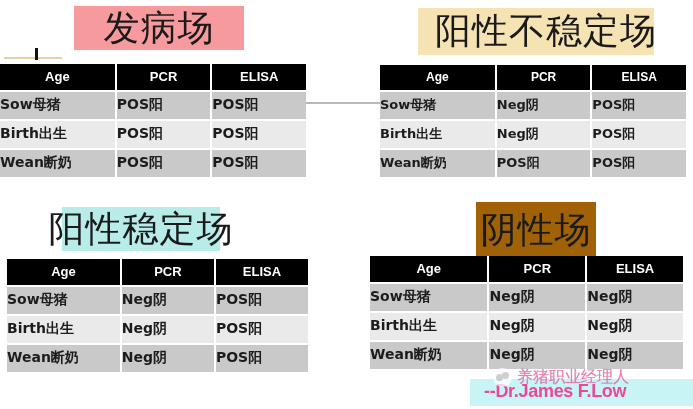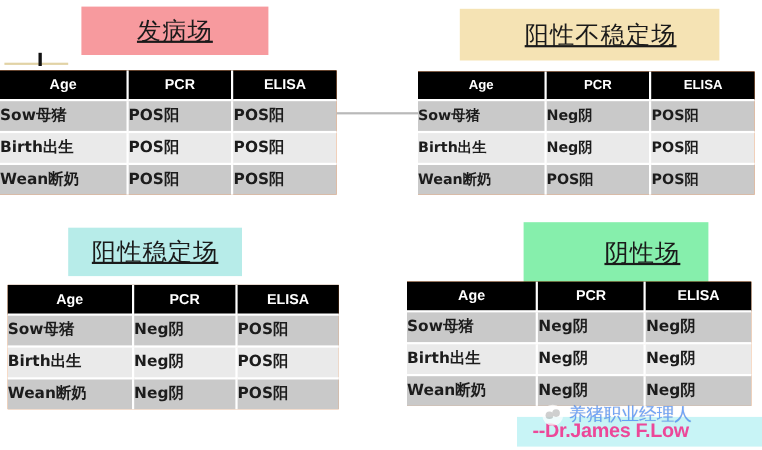--- a/index.html
+++ b/index.html
@@ -15,40 +15,39 @@
     overflow: hidden;
     font-family: "Liberation Sans", "DejaVu Sans", sans-serif;
   }
 
   
   .title-chip {
     position: absolute;
     display: flex;
     align-items: center;
     justify-content: center;
-    font-size: 22px;
+    font-size: 36px;
     font-weight: 400;
     color: #1a1a1a;
     letter-spacing: 1px;
     white-space: nowrap;
     font-family: "DejaVu Sans", "Liberation Sans", sans-serif;
-    text-decoration: underline;
   }
 
   #title-outbreak   { left: 74px;  top: 6px;   width: 170px; height: 44px; background: #f79a9e; }
   #title-unstable   { left: 418px; top: 8px;   width: 216px; height: 47px; background: #f5e3b4; padding-left: 20px; }
   #title-stable     { left: 62px;  top: 207px; width: 158px; height: 44px; background: #b7ece9; }
-  #title-negative   { left: 476px; top: 202px; width: 120px; height: 56px; background: #86efac; padding-left: 48px; }
+  #title-negative   { left: 476px; top: 202px; width: 120px; height: 56px; background: #a16207; }
 
   
   .farm-table {
     position: absolute;
     border-collapse: collapse;
     table-layout: fixed;
-    background: #f97316;
+    background: #0c4a6e;
   }
   .farm-table th {
     background: #000000;
     color: #ffffff;
     font-weight: bold;
     font-size: 13px;
     text-align: center;
     padding: 5px 0 6px 0;
     border-right: 2px solid #ffffff;
     border-bottom: 2px solid #ffffff;
@@ -152,21 +151,21 @@
   #watermark-logo::after {
     content: "";
     position: absolute;
     background: #bdbdbd;
     border-radius: 50%;
   }
   #watermark-logo::before { width: 7px; height: 7px; left: 3px;  top: 6px; }
   #watermark-logo::after  { width: 7px; height: 7px; left: 9px;  top: 4px; }
   #watermark-text {
     font-size: 16px;
-    color: #3b82f6;
+    color: #ec4899;
     font-family: "DejaVu Sans", "Liberation Sans", sans-serif;
     white-space: nowrap;
     text-shadow: 0 0 1px rgba(120,120,120,0.55);
   }
 </style>
 </head>
 <body>
 
 <div id="slide">
 

